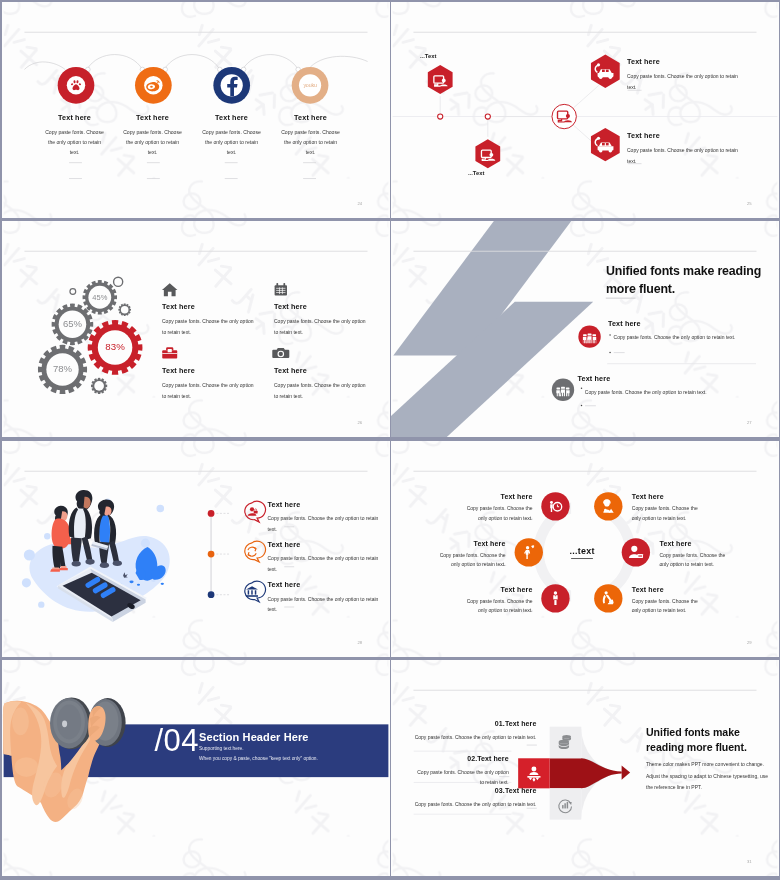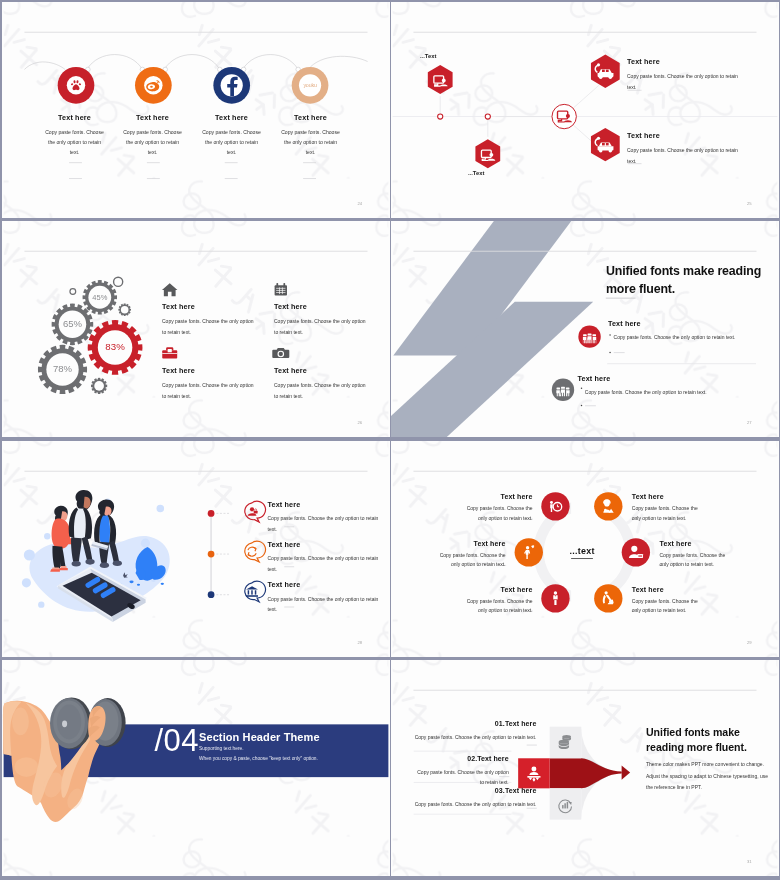--- a/index.html
+++ b/index.html
@@ -738,21 +738,21 @@
                  C 85 65, 85.5 56.5, 88 52 Z" fill="#f4b183"></path>
         <g fill="#eca97a">
           <path d="M89.5 50 C 92 46.5, 96.5 46, 98.5 48.5 C 95 50.5, 91.5 54, 90 58.5 Z"></path>
           <path d="M87 59 C 90 56, 95.5 55.5, 98 58 C 94 61, 90 64, 88.5 68.5 Z"></path>
           <path d="M86 69 C 89 66, 94.5 65.5, 97 68 C 93 72, 89.5 74, 87 77.5 Z"></path>
         </g>
       </g>
     </svg>
 
     <div class="s7-num">/04</div>
-    <div class="s7-title">Section Header Theme</div>
+    <div class="s7-title">Section Header Here</div>
     <div class="s7-sub">Supporting text here.</div>
     <div class="s7-note">When you copy &amp; paste, choose "keep text only" option.</div>
   </div>
 
   <div class="slide" style="left:391px;top:660px;">
     <svg class="fill" viewBox="0 0 388 217.8">
       <rect width="388" height="217.8" fill="url(#wm)"></rect>
       <line x1="21" y1="30.5" x2="367" y2="30.5" stroke="#dcdce0" stroke-width="0.9"></line>
 
       <g stroke="#e8e8ec" stroke-width="0.8">

